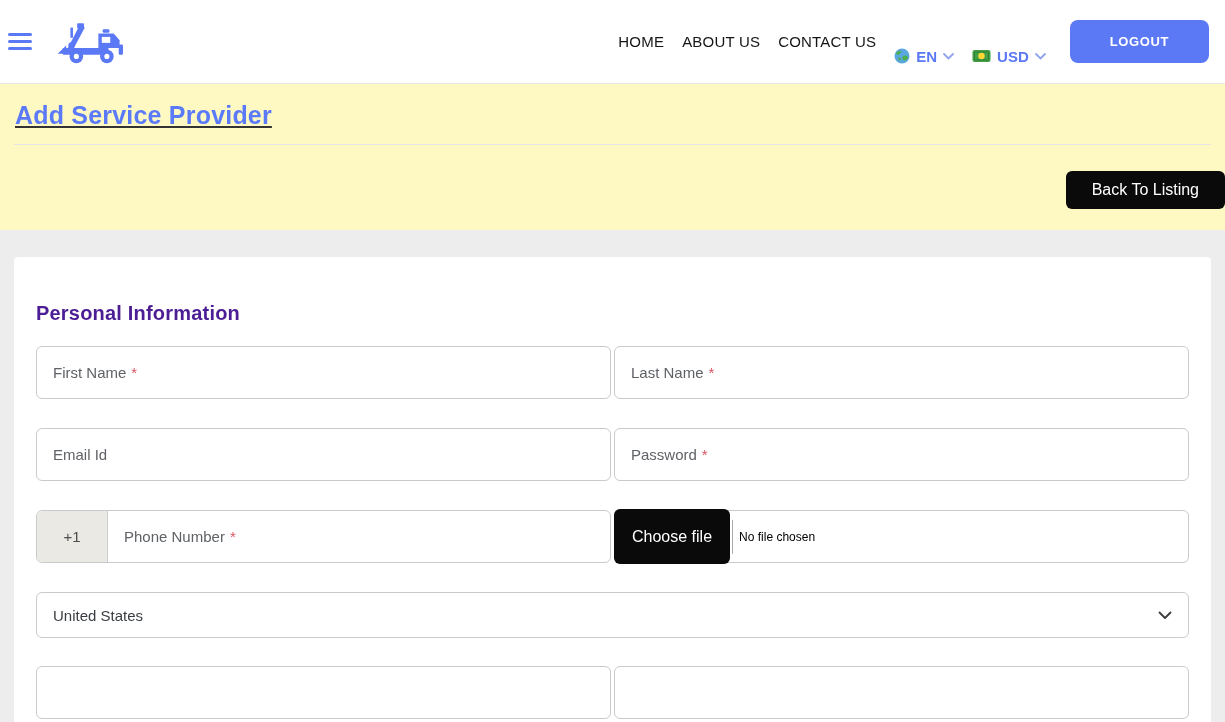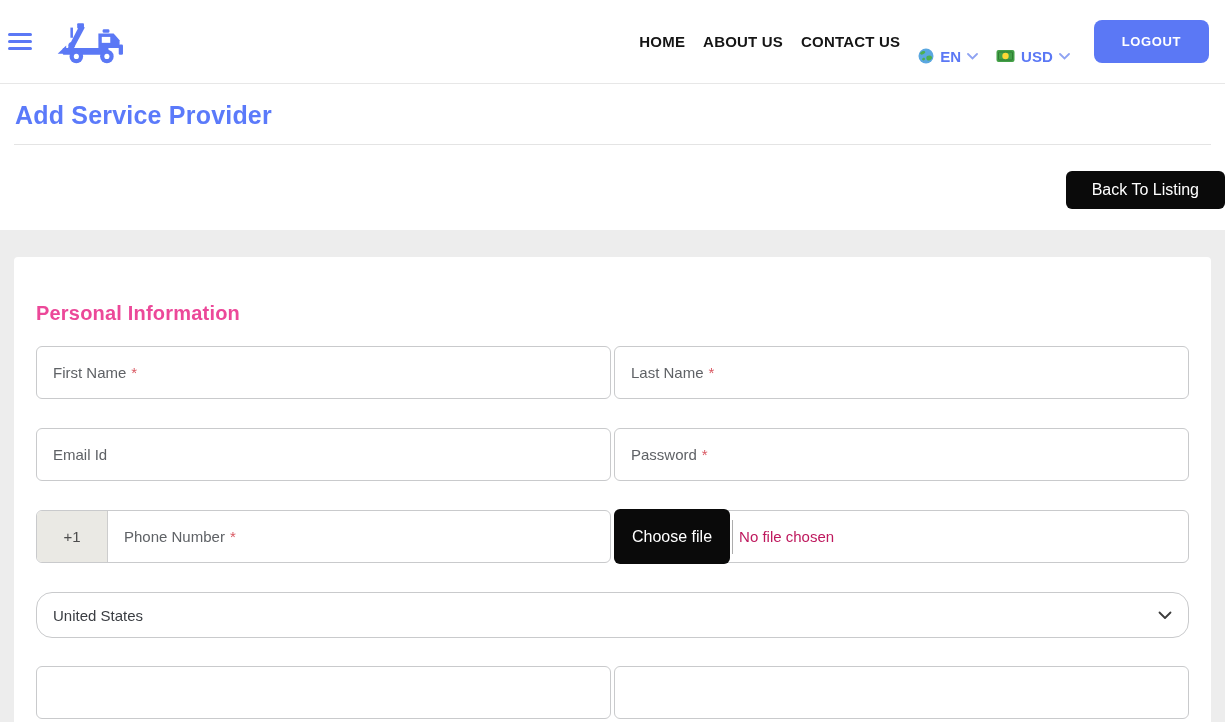--- a/index.html
+++ b/index.html
@@ -24,56 +24,56 @@
     display: block; height: 3px; background: #5b78f5;
     border-radius: 2px; margin: 4px 0; width: 24px;
   }
   .logo-wrap { display: flex; align-items: center; gap: 10px; cursor: pointer; }
   .brand { font-size: 24px; font-weight: 700; letter-spacing: 0.2px; }
   .brand .x { color: #111111; }
   .brand .rest { color: #5b78f5; }
 
   .nav-right { margin-left: auto; display: flex; align-items: center; gap: 18px; }
   .nav-link {
-    font-size: 15px; font-weight: 700; color: #151515;
+    font-size: 15px; font-weight: 400; color: #151515;
     text-decoration: none; cursor: pointer; letter-spacing: 0.2px;
   }
   .picker {
     display: flex; align-items: center; gap: 6px; cursor: pointer;
     font-size: 15px; font-weight: 700; color: #5b78f5; margin-top: 29px;
   }
   .logout-btn {
     background: #5b78f5; color: #ffffff; border: none; cursor: pointer;
     font-family: "Liberation Sans", sans-serif;
     font-size: 13px; font-weight: 700; letter-spacing: 0.6px;
-    padding: 14px 28px; border-radius: 8px; margin-left: 6px;
-  }
-
-  
-  .title-section { background: #ffffff; padding-top: 19px; padding-bottom: 21px; }
+    padding: 14px 40px; border-radius: 8px; margin-left: 6px;
+  }
+
+  
+  .title-section { background: #fef9c3; padding-top: 19px; padding-bottom: 21px; text-decoration: underline; }
   .page-title {
     color: #5b7afa; font-size: 25px; font-weight: 700;
     letter-spacing: 0.2px; margin-left: 15px; line-height: 25px;
   }
   .title-divider { border: none; border-top: 1px solid #e4e4e4; margin: 16px 14px 0 14px; }
   .actions-row { text-align: right; padding-right: 0; margin-top: 26px; }
   .back-btn {
     background: #0a0a0a; color: #ffffff; border: none; cursor: pointer;
     font-family: "Liberation Sans", sans-serif;
     font-size: 16px; padding: 10px 26px; border-radius: 6px; height: 38px;
   }
 
   
   .main-area { background: #ededed; padding: 27px 14px 0 14px; height: 494px; }
   .card {
     background: #ffffff; border-radius: 4px;
     padding: 46px 22px 40px 22px; height: 600px;
   }
   .section-heading {
-    font-size: 20px; font-weight: 700; color: #ec4899;
+    font-size: 20px; font-weight: 700; color: #4c1d95;
     letter-spacing: 0.2px; line-height: 20px; margin-bottom: 23px;
   }
   .form-row { display: flex; gap: 3px; margin-bottom: 29px; }
   .form-row > * { flex: 1 1 0; min-width: 0; }
 
   .tf {
     height: 53px; border: 1px solid #c9cacc; border-radius: 6px; background: #fff;
     display: flex; align-items: center; padding: 0 16px;
     font-size: 15px; color: #5f6266; cursor: text;
   }
@@ -96,25 +96,25 @@
     height: 53px; border: 1px solid #c9cacc; border-radius: 6px; background: #fff;
     display: flex; align-items: center; position: relative;
   }
   .choose-file-btn {
     background: #0a0a0a; color: #ffffff; border: none; cursor: pointer;
     font-family: "Liberation Sans", sans-serif; font-size: 16px;
     height: 55px; margin: -1px 0 -1px -1px; padding: 16px 18px;
     border-radius: 6px; flex: 0 0 auto;
   }
   .file-divider { width: 1px; height: 34px; background: #adadad; margin-left: 2px; flex: 0 0 auto; }
-  .file-status { font-size: 15px; color: #be185d; margin-left: 6px; }
+  .file-status { font-size: 12px; color: #000000; margin-left: 6px; }
 
   
   .select {
-    height: 46px; border: 1px solid #c9cacc; border-radius: 16px; background: #fff;
+    height: 46px; border: 1px solid #c9cacc; border-radius: 6px; background: #fff;
     display: flex; align-items: center; justify-content: space-between;
     padding: 12px 16px; font-size: 15px; color: #3a3d42; cursor: pointer;
   }
   .icon { display: inline-flex; align-items: center; }
 </style>
 </head>
 <body>
 
 <header class="navbar">
   <div class="hamburger">

